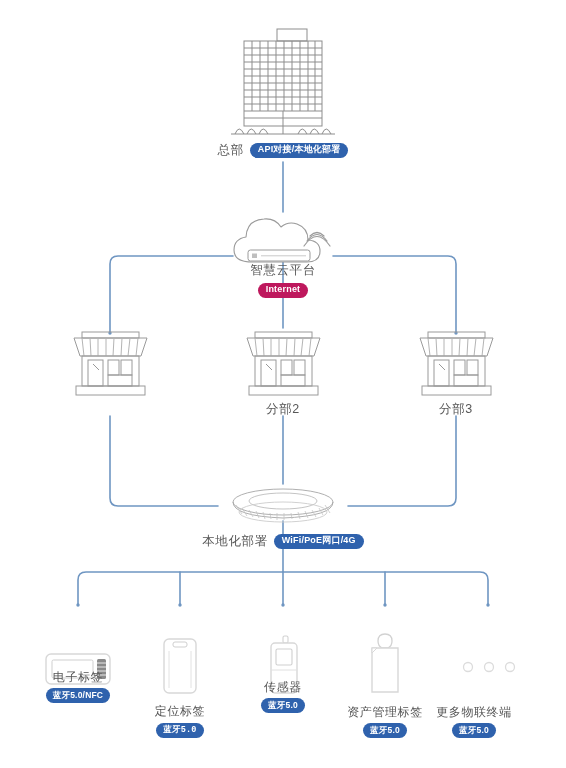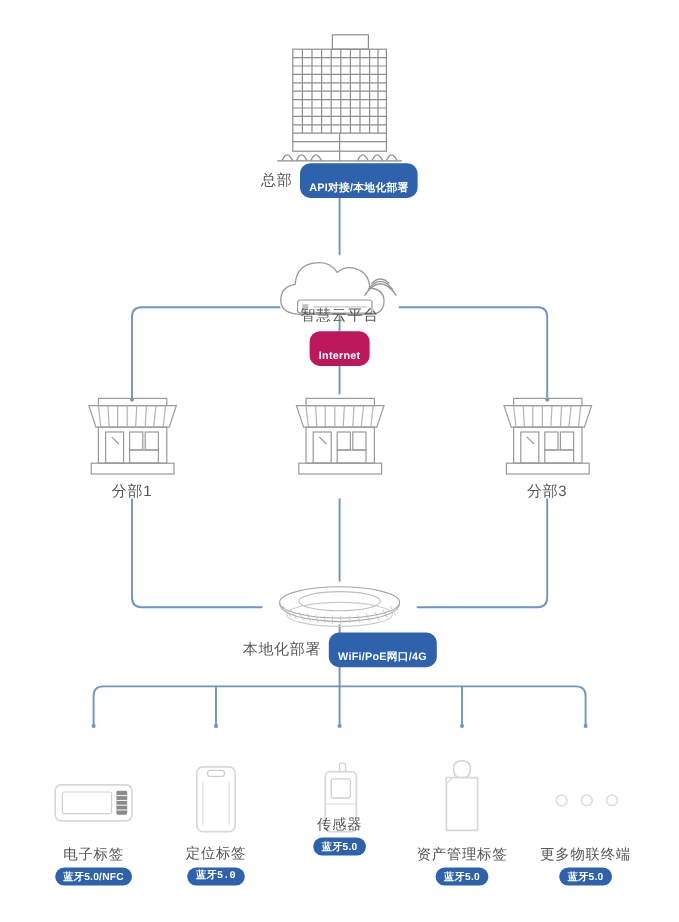--- a/index.html
+++ b/index.html
@@ -29,21 +29,21 @@
     letter-spacing:.6px;
     line-height:1;
   }
   .badge{
     display:inline-block;
     background:#2f62ad;
     color:#ffffff;
     font-size:9px;
     letter-spacing:.2px;
     line-height:1;
-    padding:16px 8px 4px 8px;
+    padding:2px 8px 4px 8px;
     border-radius:9px;
     font-weight:bold;
   }
   .badge.cloudbadge{background:#be185d;}
   .stacklabel{
     position:absolute;
     width:120px;
     text-align:center;
     display:flex;
     flex-direction:column;
@@ -181,23 +181,20 @@
         <rect x="14" y="30" width="57" height="30"></rect>
         <rect x="20" y="34" width="15" height="26"></rect>
         <line x1="25" y1="38" x2="31" y2="44"></line>
         <rect x="40" y="34" width="11" height="15"></rect>
         <rect x="53" y="34" width="11" height="15"></rect>
         <rect x="40" y="49" width="24" height="11"></rect>
         <rect x="8" y="60" width="69" height="9"></rect>
       </g>
     </svg>
   </div>
-  <div class="labelrow" style="left:60px;top:384px;width:100px;height:18px;">
-    <span class="labeltext">分部1</span>
-  </div>
 
   <div class="node" style="left:241px;top:310px;">
     <svg width="85" height="72" viewBox="0 0 85 72">
       <g stroke="#9a9a9a" stroke-width="1" fill="none">
         <rect x="14" y="6" width="57" height="6"></rect>
         <path d="M6 12 L79 12 L73 30 L12 30 Z"></path>
         <g stroke="#b4b4b4">
           <line x1="14" y1="12" x2="16" y2="30"></line>
             <line x1="22" y1="12" x2="23" y2="30"></line>
           <line x1="30" y1="12" x2="30" y2="30"></line>
@@ -209,20 +206,23 @@
         </g>
         <rect x="14" y="30" width="57" height="30"></rect>
         <rect x="20" y="34" width="15" height="26"></rect>
         <line x1="25" y1="38" x2="31" y2="44"></line>
         <rect x="40" y="34" width="11" height="15"></rect>
         <rect x="53" y="34" width="11" height="15"></rect>
         <rect x="40" y="49" width="24" height="11"></rect>
         <rect x="8" y="60" width="69" height="9"></rect>
       </g>
     </svg>
+  </div>
+  <div class="labelrow" style="left:233px;top:384px;width:100px;height:18px;">
+    <span class="labeltext">分部2</span>
   </div>
 
   <div class="node" style="left:414px;top:310px;">
     <svg width="85" height="72" viewBox="0 0 85 72">
       <g stroke="#9a9a9a" stroke-width="1" fill="none">
         <rect x="14" y="6" width="57" height="6"></rect>
         <path d="M6 12 L79 12 L73 30 L12 30 Z"></path>
         <g stroke="#b4b4b4">
           <line x1="14" y1="12" x2="16" y2="30"></line>
             <line x1="22" y1="12" x2="23" y2="30"></line>
@@ -285,21 +285,21 @@
       <rect x="8" y="14" width="41" height="18" rx="1.5" fill="#ffffff" stroke="#cfcfcf" stroke-width="1"></rect>
       <rect x="53" y="13" width="9" height="20" rx="1.5" fill="#8a8a8a"></rect>
       <g stroke="#ffffff" stroke-width="0.8">
         <line x1="53" y1="17" x2="62" y2="17"></line>
         <line x1="53" y1="21" x2="62" y2="21"></line>
         <line x1="53" y1="25" x2="62" y2="25"></line>
         <line x1="53" y1="29" x2="62" y2="29"></line>
       </g>
     </svg>
   </div>
-  <div class="stacklabel" style="left:18px;top:690px;align-items:center;">
+  <div class="stacklabel" style="left:18px;top:655px;align-items:center;">
     <span class="labeltext">电子标签</span>
     <span class="badge">蓝牙5.0/NFC</span>
   </div>
 
   <div class="node" style="left:158px;top:618px;">
     <svg width="44" height="62" viewBox="0 0 44 62">
       <rect x="6" y="5" width="32" height="54" rx="5" fill="#ffffff" stroke="#d8d8d8" stroke-width="1.4"></rect>
       <rect x="15" y="8" width="14" height="5" rx="2" fill="#ffffff" stroke="#cfcfcf" stroke-width="1"></rect>
       <line x1="11" y1="17" x2="11" y2="54" stroke="#e2e2e2" stroke-width="1"></line>
       <line x1="33" y1="17" x2="33" y2="54" stroke="#e2e2e2" stroke-width="1"></line>
@@ -335,18 +335,18 @@
     <span class="badge">蓝牙5.0</span>
   </div>
 
   <div class="node" style="left:458px;top:636px;">
     <svg width="62" height="30" viewBox="0 0 62 30">
       <circle cx="10" cy="15" r="4.5" fill="#ffffff" stroke="#dcdcdc" stroke-width="1.3"></circle>
       <circle cx="31" cy="15" r="4.5" fill="#ffffff" stroke="#dcdcdc" stroke-width="1.3"></circle>
       <circle cx="52" cy="15" r="4.5" fill="#ffffff" stroke="#dcdcdc" stroke-width="1.3"></circle>
     </svg>
   </div>
-  <div class="stacklabel" style="left:428px;top:690px;text-align:center;">
+  <div class="stacklabel" style="left:414px;top:690px;text-align:center;">
     <span class="labeltext">更多物联终端</span>
     <span class="badge">蓝牙5.0</span>
   </div>
 
 </div>
 
 </body></html>

